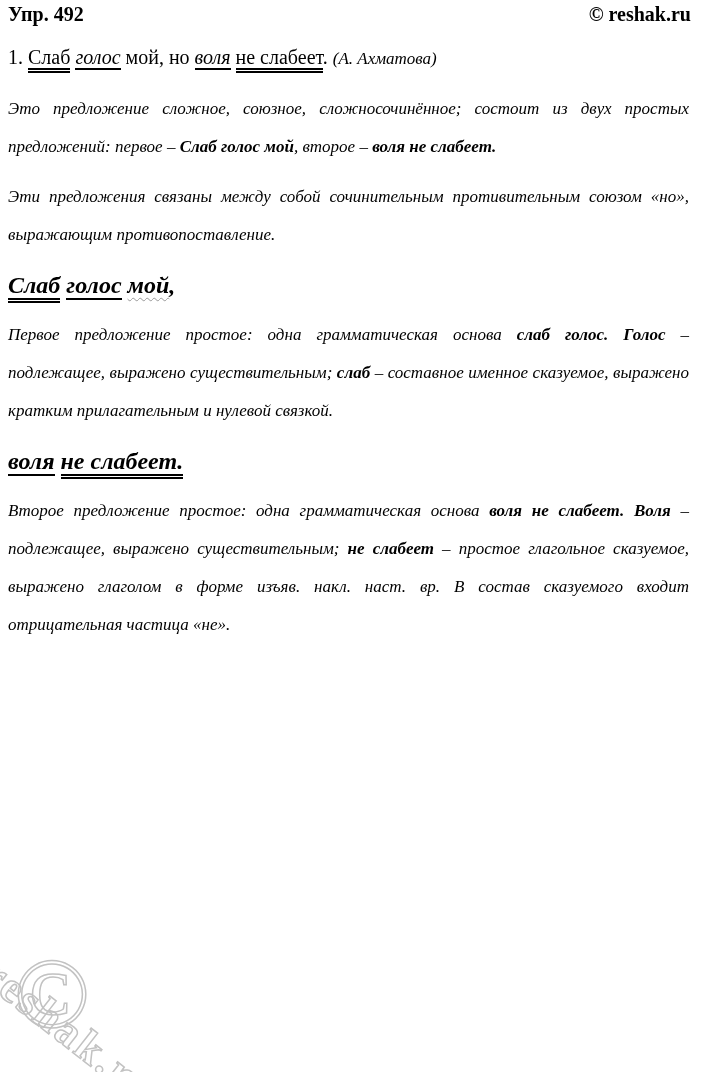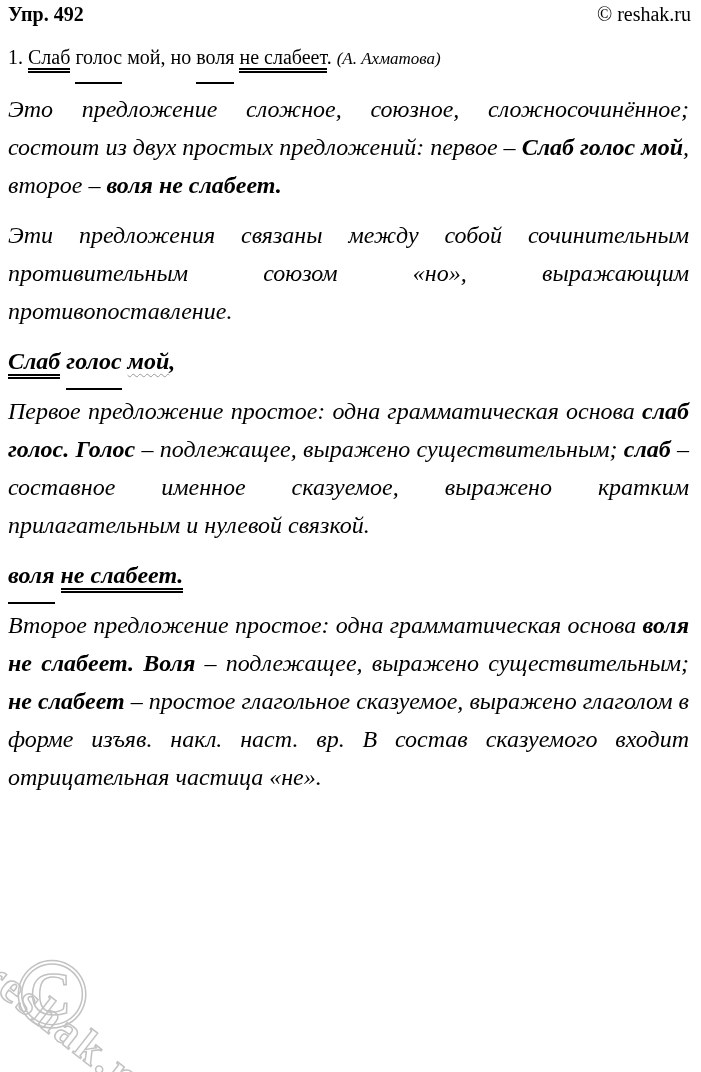--- a/index.html
+++ b/index.html
@@ -13,37 +13,37 @@
   }
   .page { position: relative; width: 701px; height: 1072px; }
 
   .header {
     display: flex; justify-content: space-between; align-items: center;
     padding: 3px 10px 0 8px;
     font-size: 20px;
     position: relative; z-index: 2;
   }
   .ex-title { font-weight: bold; }
-  .site-copyright { font-weight: normal; }
+  .site-copyright { font-weight: bold; }
 
   .content {
     position: relative; z-index: 2;
     padding: 12px 12px 0 8px;
   }
-  .block { margin: 0 0 12px 0; line-height: 38px; font-size: 24px; }
+  .block { margin: 0 0 12px 0; line-height: 38px; font-size: 17px; }
   .sentence { font-style: normal; font-size: 20px; }
   .para { font-style: italic; text-align: justify; }
   .heading { font-style: italic; font-weight: bold; font-size: 24px; }
 
   .run { white-space: pre-wrap; }
   .bold { font-weight: bold; }
   .italic { font-style: italic; margin-top: 20px; }
   .small { font-size: 17px; }
 
-  .u-single { border-bottom: 2px solid #000; padding-bottom: 14px; }
+  .u-single { border-bottom: 2px solid #000; padding-bottom: 0; font-style: italic; }
   .u-double { border-bottom: 5px double #000; }
   .u-wavy {
     text-decoration-line: underline;
     text-decoration-style: wavy;
     text-decoration-color: #9a9a9a;
     text-decoration-thickness: 1px;
     text-underline-offset: 4px;
   }
 
   .watermark { position: absolute; left: 0; top: 930px; z-index: 1; pointer-events: none; }

